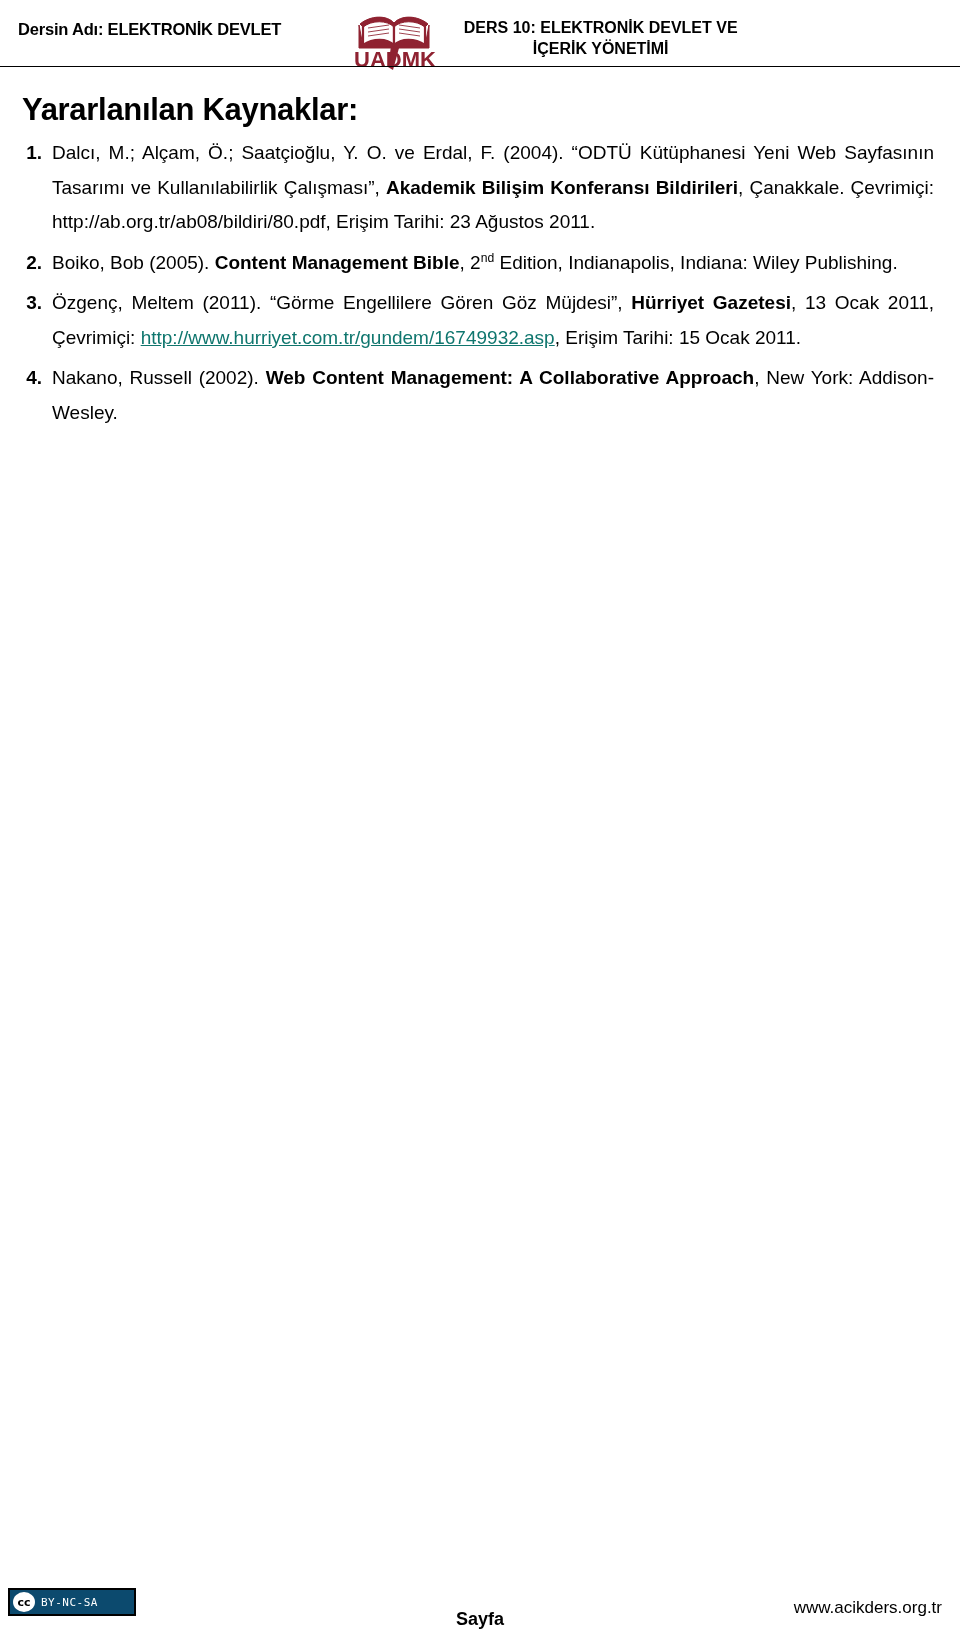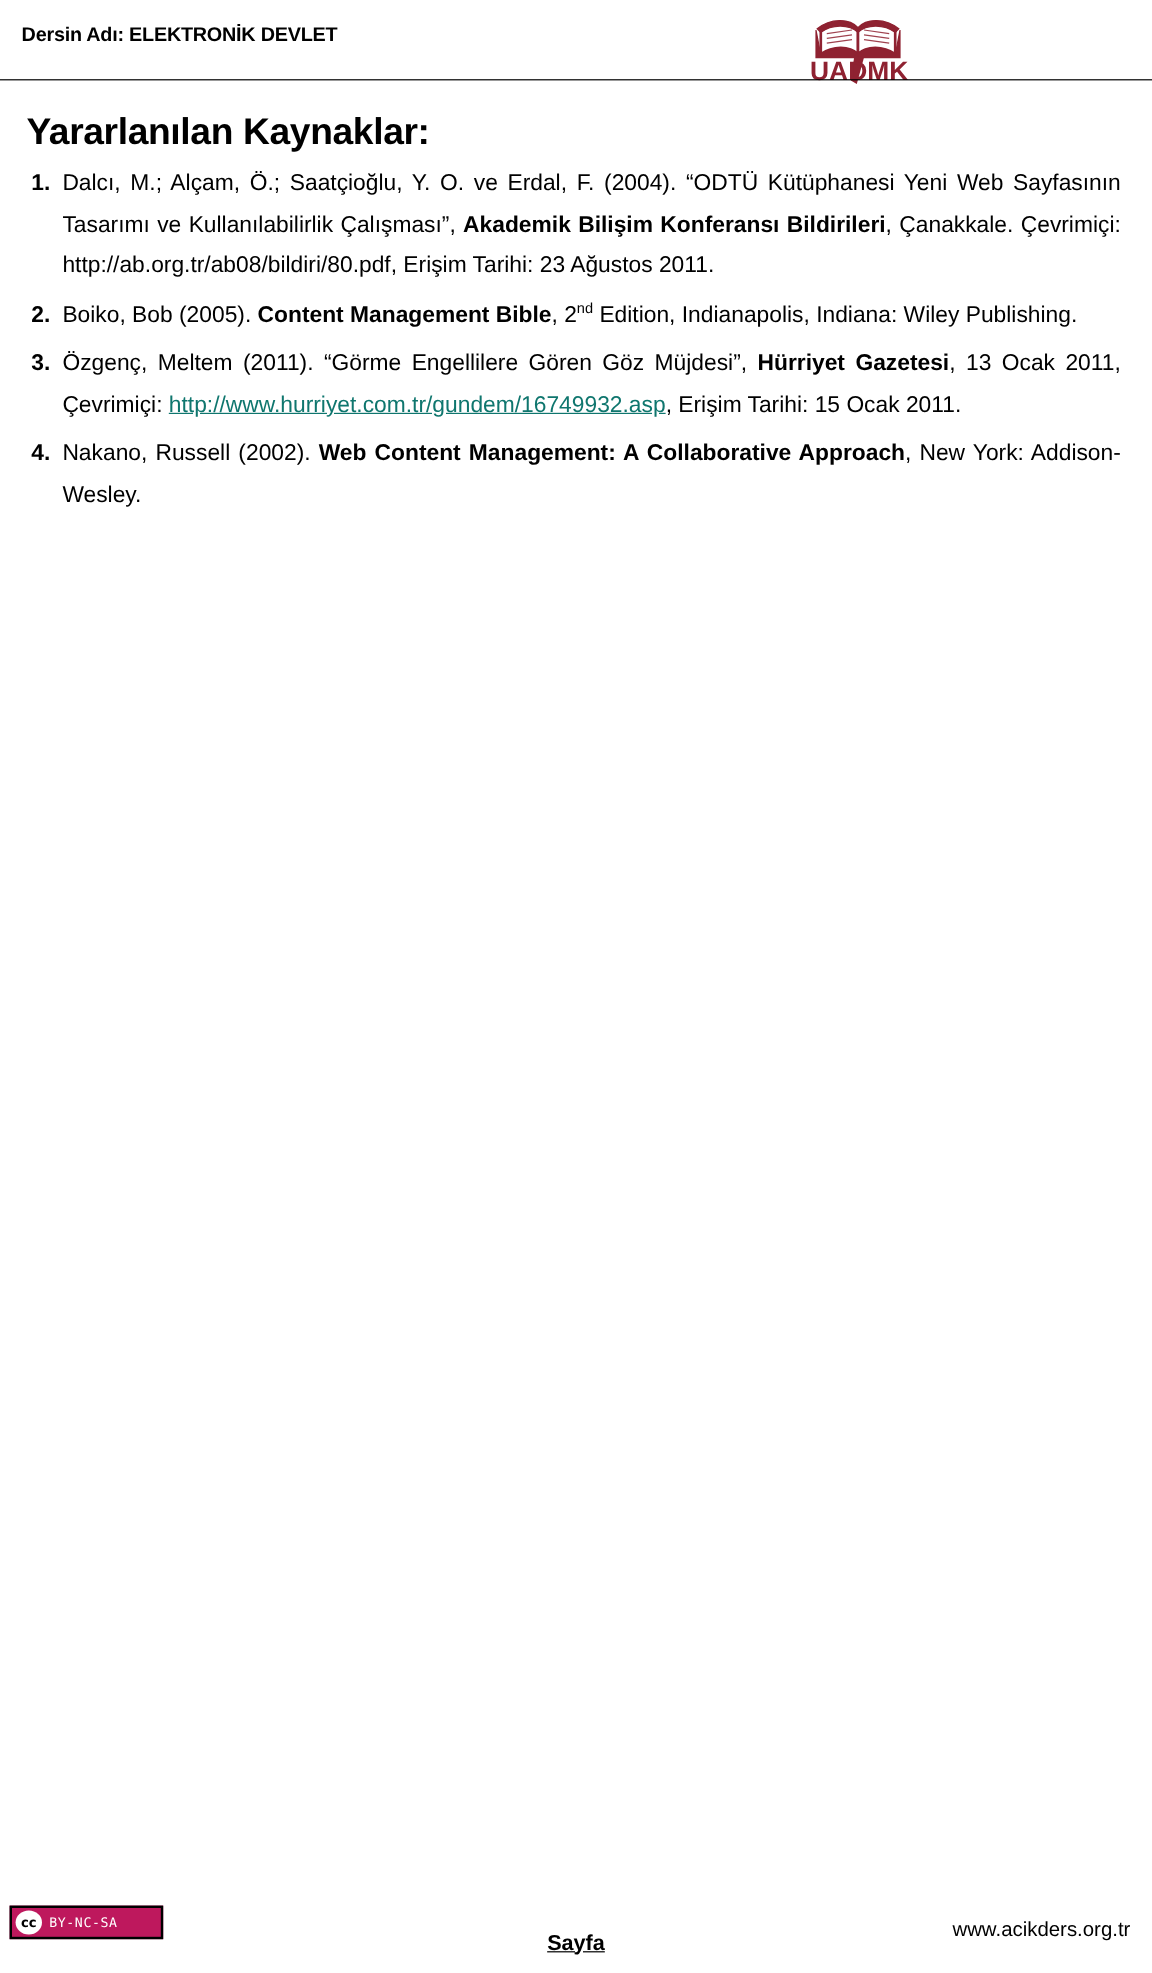--- a/index.html
+++ b/index.html
@@ -121,21 +121,21 @@
     width: 960px;
     height: 120px;
   }
   .cc-badge {
     position: absolute;
     left: 8px;
     bottom: 28px;
     width: 128px;
     height: 28px;
     border: 2px solid #000;
-    background: #be185d;
+    background: #0c4a6e;
     display: flex;
     align-items: center;
     box-sizing: border-box;
   }
   .cc-badge .cc-circle {
     width: 22px;
     height: 20px;
     background: #ffffff;
     color: #000;
     border-radius: 50%;
@@ -156,21 +156,20 @@
   }
   .footer-page {
     position: absolute;
     left: 0;
     right: 0;
     bottom: 14px;
     text-align: center;
     font-size: 18px;
     font-weight: bold;
     line-height: 1.25;
-    text-decoration: underline;
   }
   .footer-page span { display: block; }
   .footer-site {
     position: absolute;
     right: 18px;
     bottom: 26px;
     font-size: 17px;
   }
 
   
@@ -202,20 +201,24 @@
         <line x1="52" y1="13" x2="73" y2="16"></line>
         <line x1="52" y1="17" x2="73" y2="20"></line>
         <line x1="52" y1="21" x2="73" y2="24"></line>
       </g>
 
       <path d="M44 34 L52 36 L46 58 L41 55 Z" fill="#8f2231"></path>
       <text x="48" y="55" text-anchor="middle" font-family="'Liberation Sans', sans-serif" font-size="22" font-weight="bold" fill="#8f2231">UADMK</text>
     </svg>
   </div>
 
+  <div class="header-right">
+    <div>DERS 10: ELEKTRONİK DEVLET VE</div>
+    <div>İÇERİK YÖNETİMİ</div>
+  </div>
 </div>
 <div class="header-rule"></div>
 
 <div class="doc-title">Yararlanılan Kaynaklar:</div>
 
 <ol class="ref-list" id="ref-list" style="list-style:none;margin:0;padding:0;">
     <li class="ref-item">
       <div class="ref-num">1.</div>
       <div class="ref-body"><span>Dalcı, M.; Alçam, Ö.; Saatçioğlu, Y. O. ve Erdal, F. (2004). “ODTÜ Kütüphanesi Yeni Web Sayfasının Tasarımı ve Kullanılabilirlik Çalışması”, </span><span class="b">Akademik Bilişim Konferansı Bildirileri</span><span>, Çanakkale. Çevrimiçi: http://ab.org.tr/ab08/bildiri/80.pdf, Erişim Tarihi: 23 Ağustos 2011.</span></div>
     </li>

